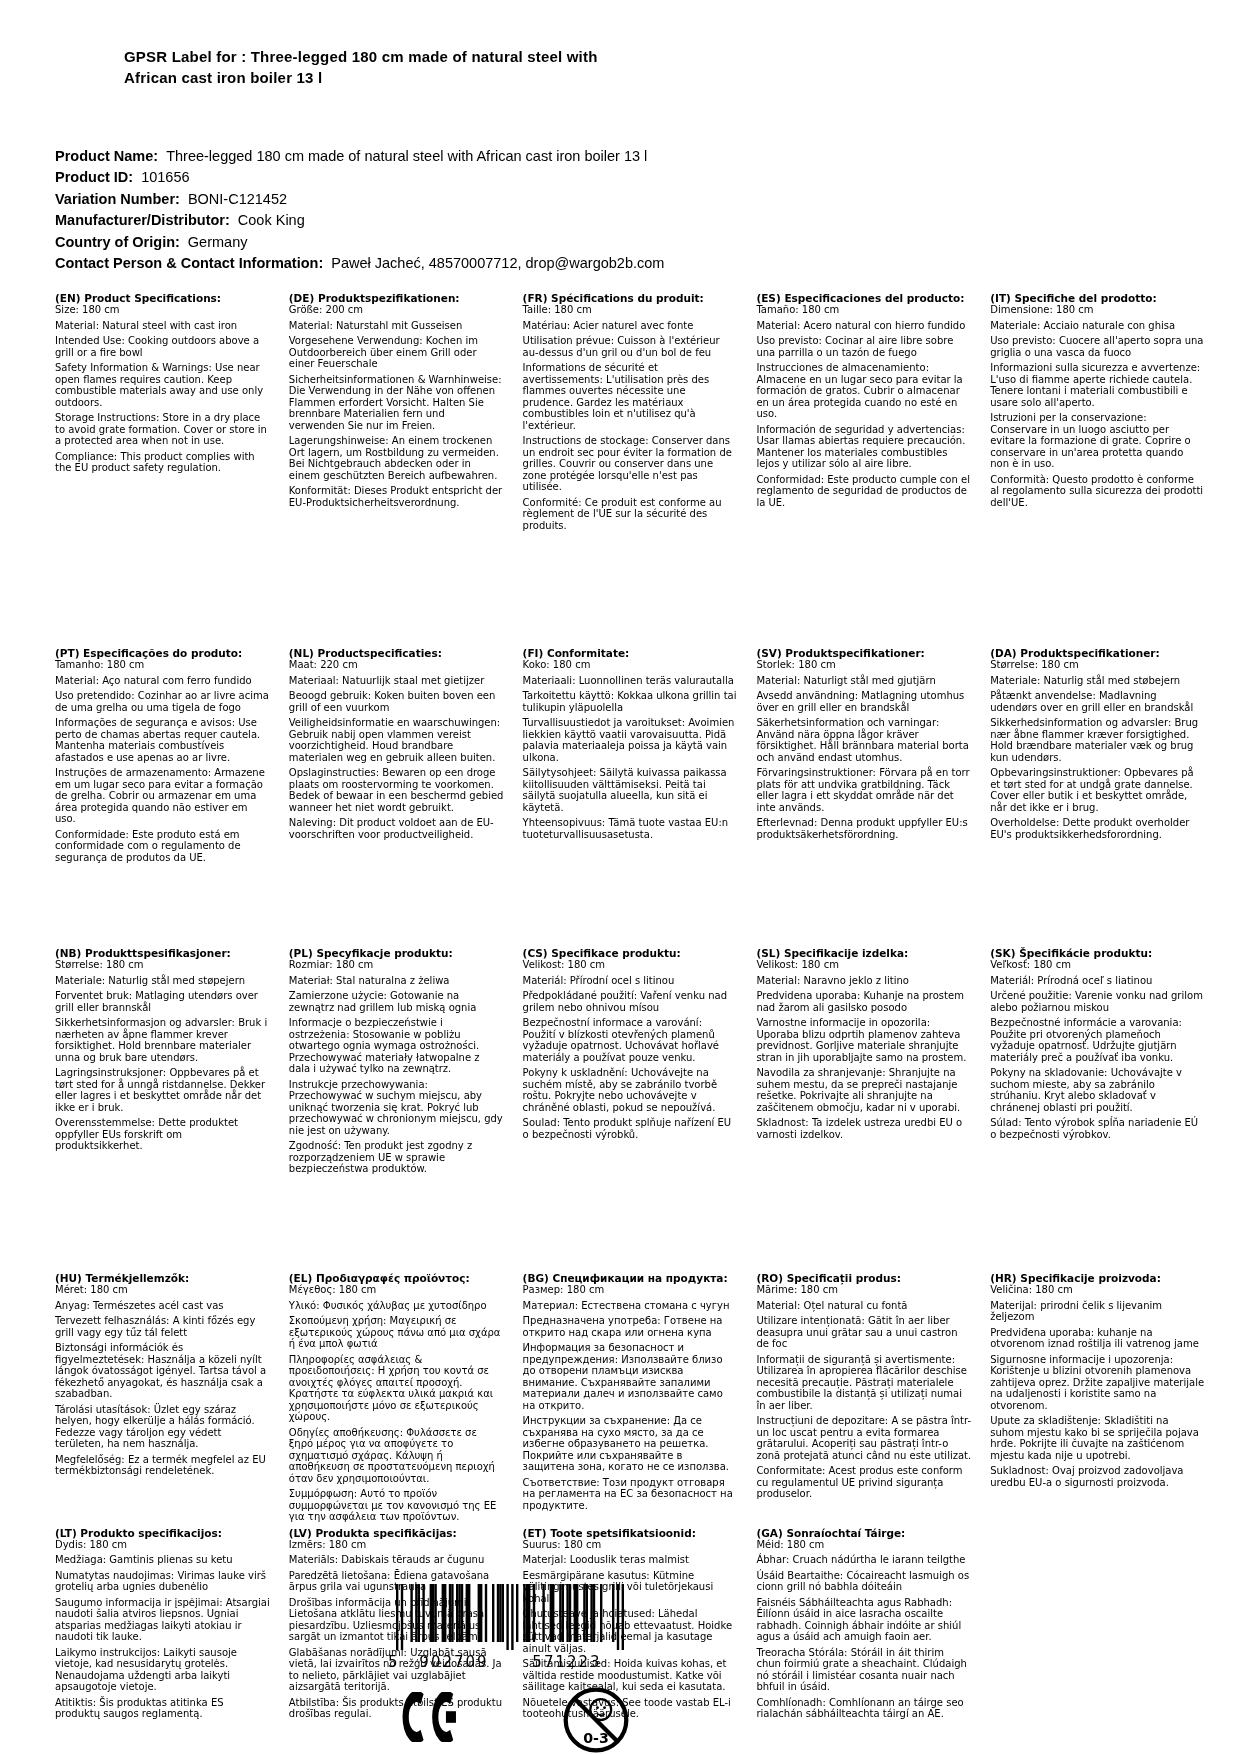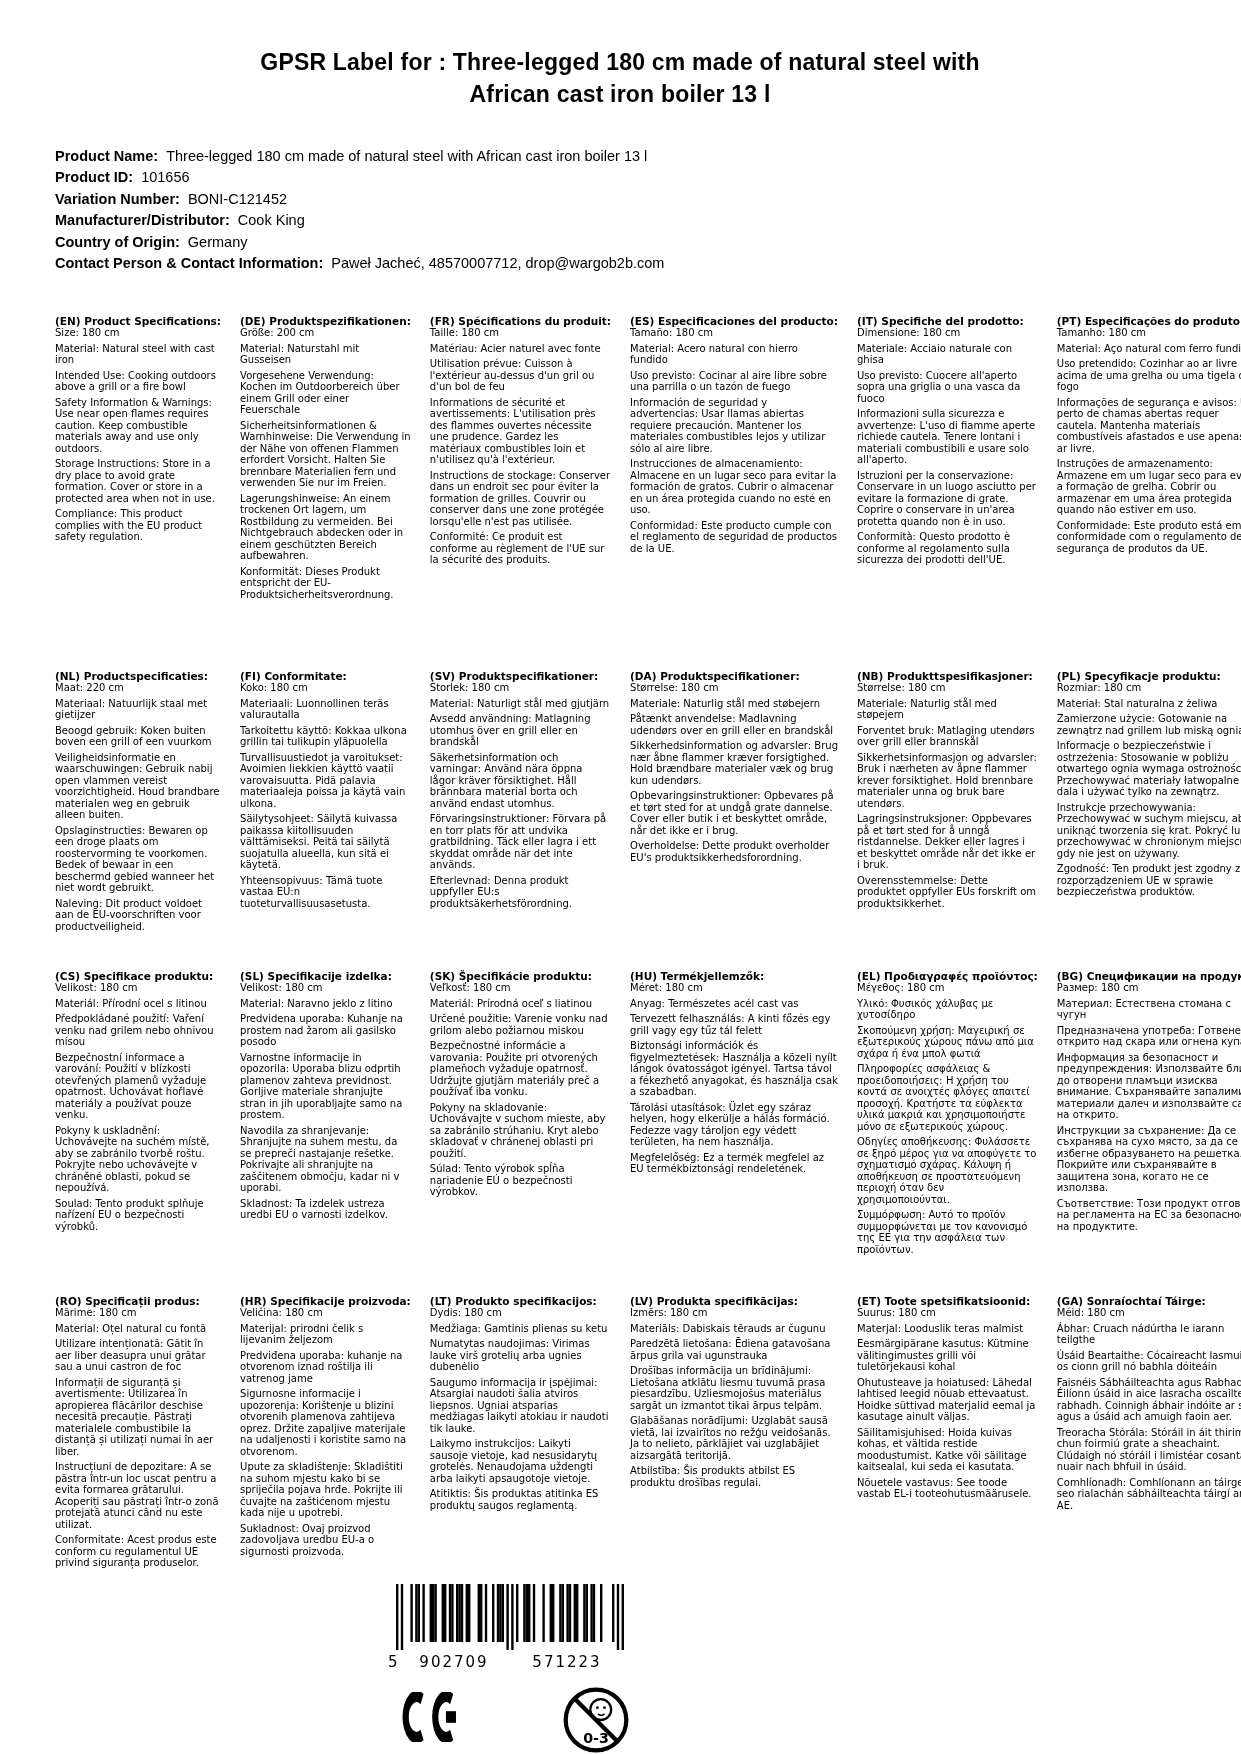--- a/index.html
+++ b/index.html
@@ -3,34 +3,34 @@
 <meta charset="utf-8">
 <style>
   * { margin:0; padding:0; box-sizing:border-box; }
   html,body { background:#ffffff; }
   .page {
     position:relative; width:1241px; height:1754px; margin:0 auto;
     background:#ffffff; color:#000000;
     font-family:"DejaVu Sans", sans-serif; overflow:hidden;
   }
   .title {
-    position:absolute; top:46px; left:140px; width:960px;
-    text-align:center; font-family:"Liberation Sans", sans-serif;
-    font-size:23px; font-weight:bold; line-height:1.4; letter-spacing:0.2px;
+    position:absolute; top:46px; left:124px; width:960px;
+    font-family:"Liberation Sans", sans-serif;
+    font-size:15px; font-weight:bold; line-height:1.4; letter-spacing:0.2px;
   }
   .title span { display:block; }
   .product-info {
     position:absolute; top:146px; left:55px; right:44px;
     font-family:"Liberation Sans", sans-serif; font-size:14.5px; line-height:1.48;
   }
   .info-line { white-space:nowrap; }
   .info-label { font-weight:bold; margin-right:8px; }
   .specs-grid {
-    position:absolute; top:315px; left:55px; width:1150px;
-    display:grid; grid-template-columns:repeat(6, 1fr); column-gap:19px;
+    position:absolute; top:292px; left:55px; width:1150px;
+    display:grid; grid-template-columns:repeat(5, 1fr); column-gap:19px;
     grid-template-rows:355px 300px 325px auto;
   }
   .spec-block { font-size:10px; line-height:1.15; }
   .spec-header { font-size:10.5px; font-weight:bold; white-space:nowrap; }
   .spec-par { margin:0 0 4px 0; }
   .barcode-area { position:absolute; top:1584px; left:388px; width:262px; }
   .barcode-svg { display:block; }
   .barcode-svg rect { fill:#000; }
   .barcode-svg text, .age-svg text {
     font-family:"DejaVu Sans", sans-serif; fill:#000;
@@ -86,22 +86,22 @@
         <p class="spec-par">Utilisation prévue: Cuisson à l'extérieur au-dessus d'un gril ou d'un bol de feu</p>
         <p class="spec-par">Informations de sécurité et avertissements: L'utilisation près des flammes ouvertes nécessite une prudence. Gardez les matériaux combustibles loin et n'utilisez qu'à l'extérieur.</p>
         <p class="spec-par">Instructions de stockage: Conserver dans un endroit sec pour éviter la formation de grilles. Couvrir ou conserver dans une zone protégée lorsqu'elle n'est pas utilisée.</p>
         <p class="spec-par">Conformité: Ce produit est conforme au règlement de l'UE sur la sécurité des produits.</p>
       </div>
       <div class="spec-block">
         <h3 class="spec-header">(ES) Especificaciones del producto:</h3>
         <p class="spec-par">Tamaño: 180 cm</p>
         <p class="spec-par">Material: Acero natural con hierro fundido</p>
         <p class="spec-par">Uso previsto: Cocinar al aire libre sobre una parrilla o un tazón de fuego</p>
+        <p class="spec-par">Instrucciones de almacenamiento: Almacene en un lugar seco para evitar la formación de gratos. Cubrir o almacenar en un área protegida cuando no esté en uso.</p>
         <p class="spec-par">Información de seguridad y advertencias: Usar llamas abiertas requiere precaución. Mantener los materiales combustibles lejos y utilizar sólo al aire libre.</p>
-        <p class="spec-par">Instrucciones de almacenamiento: Almacene en un lugar seco para evitar la formación de gratos. Cubrir o almacenar en un área protegida cuando no esté en uso.</p>
         <p class="spec-par">Conformidad: Este producto cumple con el reglamento de seguridad de productos de la UE.</p>
       </div>
       <div class="spec-block">
         <h3 class="spec-header">(IT) Specifiche del prodotto:</h3>
         <p class="spec-par">Dimensione: 180 cm</p>
         <p class="spec-par">Materiale: Acciaio naturale con ghisa</p>
         <p class="spec-par">Uso previsto: Cuocere all'aperto sopra una griglia o una vasca da fuoco</p>
         <p class="spec-par">Informazioni sulla sicurezza e avvertenze: L'uso di fiamme aperte richiede cautela. Tenere lontani i materiali combustibili e usare solo all'aperto.</p>
         <p class="spec-par">Istruzioni per la conservazione: Conservare in un luogo asciutto per evitare la formazione di grate. Coprire o conservare in un'area protetta quando non è in uso.</p>
         <p class="spec-par">Conformità: Questo prodotto è conforme al regolamento sulla sicurezza dei prodotti dell'UE.</p>

